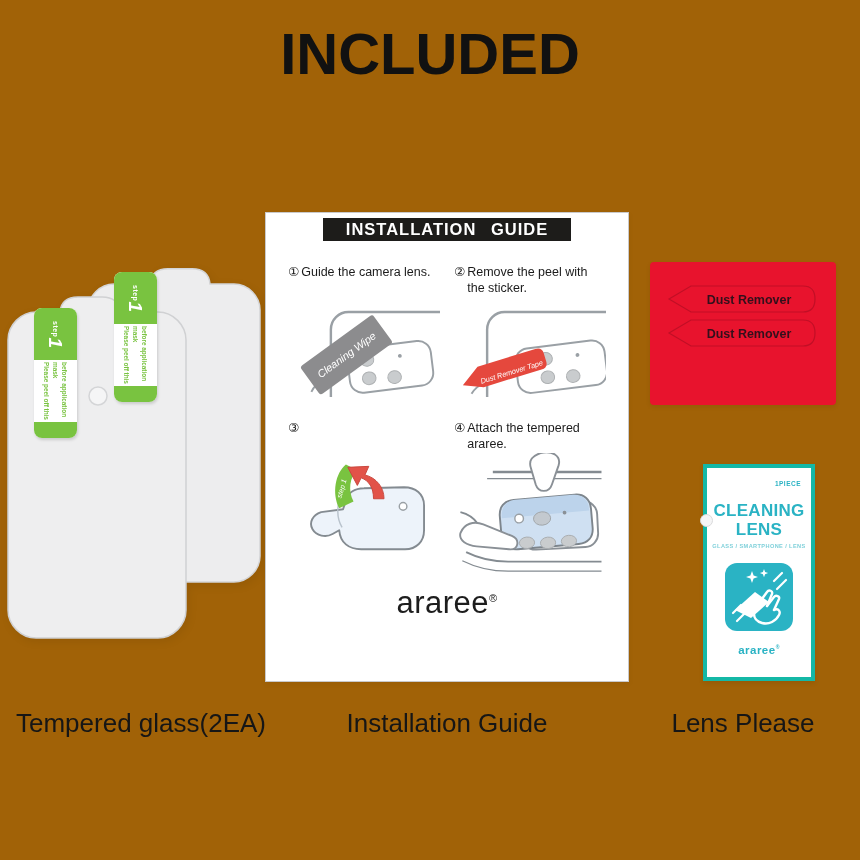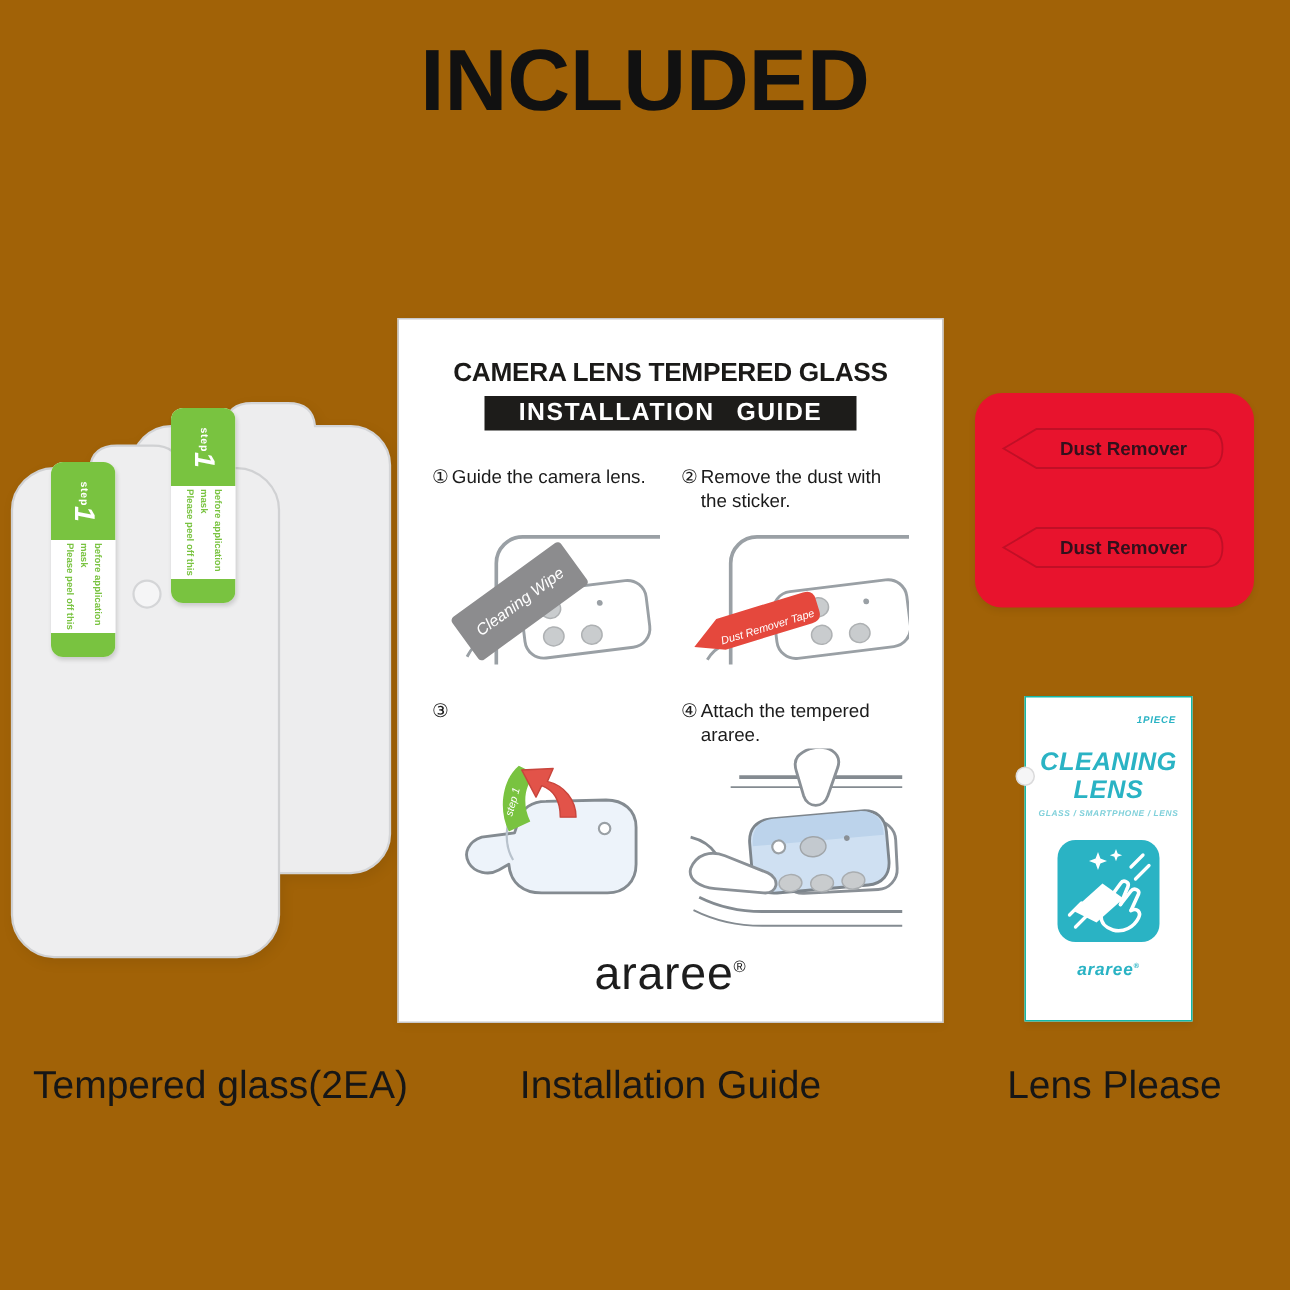--- a/index.html
+++ b/index.html
@@ -10,21 +10,21 @@
     font-family:"Liberation Sans","DejaVu Sans",sans-serif;color:#141414;
   }
   
   .main-title{
     position:absolute;top:20px;left:0;width:100%;
     text-align:center;font-size:58px;font-weight:700;color:#111;
     letter-spacing:0px;
   }
   
   .caption{position:absolute;top:708px;font-size:26px;color:#161616;text-align:center;line-height:30px;}
-  .caption.glass{left:14px;width:266px;}
+  .caption.glass{left:0;width:266px;text-align:right;}
   .caption.guide{left:322px;width:250px;}
   .caption.cleaner{left:650px;width:186px;}
   
   .glass-group{position:absolute;left:0;top:268px;width:270px;height:382px;}
   .glass-group svg{position:absolute;left:0;top:0;filter:drop-shadow(2px 3px 4px rgba(0,0,0,0.07));}
   .peel-sticker{
     position:absolute;width:43px;height:130px;border-radius:8px;overflow:hidden;
     background:#fff;box-shadow:1px 2px 3px rgba(0,0,0,0.15);
     display:flex;flex-direction:column;
   }
@@ -51,28 +51,28 @@
   }
   .steps{display:grid;grid-template-columns:1fr 1fr;column-gap:14px;row-gap:24px;padding:24px 22px 0;}
   .step .cap{display:flex;min-height:32px;font-size:12.5px;line-height:1.25;color:#1b1b1b;}
   .step .cap .num{margin-right:2px;}
   .step svg{display:block;width:100%;}
   .guide-brand{margin-top:10px;text-align:center;font-size:31px;color:#1d1d1d;letter-spacing:0.5px;}
   .guide-brand sup{font-size:11px;}
   
   .dust-panel{
     position:absolute;left:650px;top:262px;width:186px;height:143px;
-    background:#e8132d;border-radius:18px;
+    background:#e8132d;border-radius:4px;
     display:flex;flex-direction:column;align-items:center;
-    padding-top:20px;gap:32px;box-shadow:0 2px 5px rgba(0,0,0,0.08);
+    padding-top:20px;box-shadow:0 2px 5px rgba(0,0,0,0.08);
   }
   
   .wipe-packet{
-    position:absolute;left:683px;top:464px;width:112px;height:217px;
-    background:#fff;border:1px solid #14b8a6;box-shadow:0 2px 5px rgba(0,0,0,0.08);font-style:italic;
+    position:absolute;left:703px;top:464px;width:112px;height:217px;
+    background:#fff;border:4px solid #14b8a6;box-shadow:0 2px 5px rgba(0,0,0,0.08);
   }
   .wipe-notch{position:absolute;left:-7px;top:46px;width:13px;height:13px;border-radius:50%;
     background:#f5f5f6;border:1px solid #dadadb;}
   .wipe-piece{margin:12px 10px 0 0;text-align:right;font-size:6.5px;font-weight:700;color:#2ab3c4;letter-spacing:0.5px;}
   .wipe-title{margin-top:14px;text-align:center;font-size:17px;font-weight:700;color:#2ab3c4;line-height:1.12;letter-spacing:0.3px;}
   .wipe-sub{margin-top:4px;text-align:center;font-size:5.6px;font-weight:700;color:#7fd0da;letter-spacing:0.4px;}
   .wipe-icon{width:68px;height:68px;margin:14px auto 0;background:#2ab3c4;border-radius:12px;}
   .wipe-brand{margin-top:13px;text-align:center;font-size:11.5px;font-weight:700;color:#2ab3c4;letter-spacing:0.5px;}
   .wipe-brand sup{font-size:5px;}
   svg text{font-family:"Liberation Sans","DejaVu Sans",sans-serif;}
@@ -127,21 +127,20 @@
         <div class="peel-text">
           <span>Please peel off this mask</span>
           <span>before application</span>
         </div>
       </div>
       <div class="st-bot"></div>
     </div>
   </div>
 
   <div class="guide-card">
-    <h2 class="guide-heading">CAMERA LENS TEMPERED GLASS</h2>
     <div class="guide-bar">INSTALLATION GUIDE</div>
 
     <div class="steps">
 
       <div class="step">
         <div class="cap">
           <span class="num">①</span>
           <span>Guide the camera lens.</span>
         </div>
         <svg viewBox="0 0 156 100" height="100">
@@ -159,21 +158,21 @@
           <g transform="rotate(-36 60 58)">
             <rect x="14" y="40" width="92" height="36" rx="3" fill="#8c8c8e"></rect>
             <text x="60" y="62" text-anchor="middle" font-size="11" font-style="italic" fill="#ffffff">Cleaning Wipe</text>
           </g>
         </svg>
       </div>
 
       <div class="step">
         <div class="cap">
           <span class="num">②</span>
-          <span>Remove the dust with the sticker.</span>
+          <span>Remove the peel with the sticker.</span>
         </div>
         <svg viewBox="0 0 156 100" height="100">
           <g>
             <rect x="34" y="14" width="160" height="120" rx="18" fill="#fff" stroke="#9aa0a5" stroke-width="2.5"></rect>
             <path d="M18,98 C24,88 34,84 48,84" fill="none" stroke="#9aa0a5" stroke-width="2"></path>
           </g>
           <g transform="rotate(-7 104 70)">
             <rect x="64" y="48" width="92" height="46" rx="13" fill="#fff" stroke="#9aa0a5" stroke-width="2"></rect>
             <circle cx="77" cy="60" r="4.5" fill="#fff" stroke="#aeb1b3" stroke-width="1.5"></circle>
             <ellipse cx="95" cy="61" rx="7" ry="6.5" fill="#c9ccce" stroke="#aeb1b3"></ellipse>

